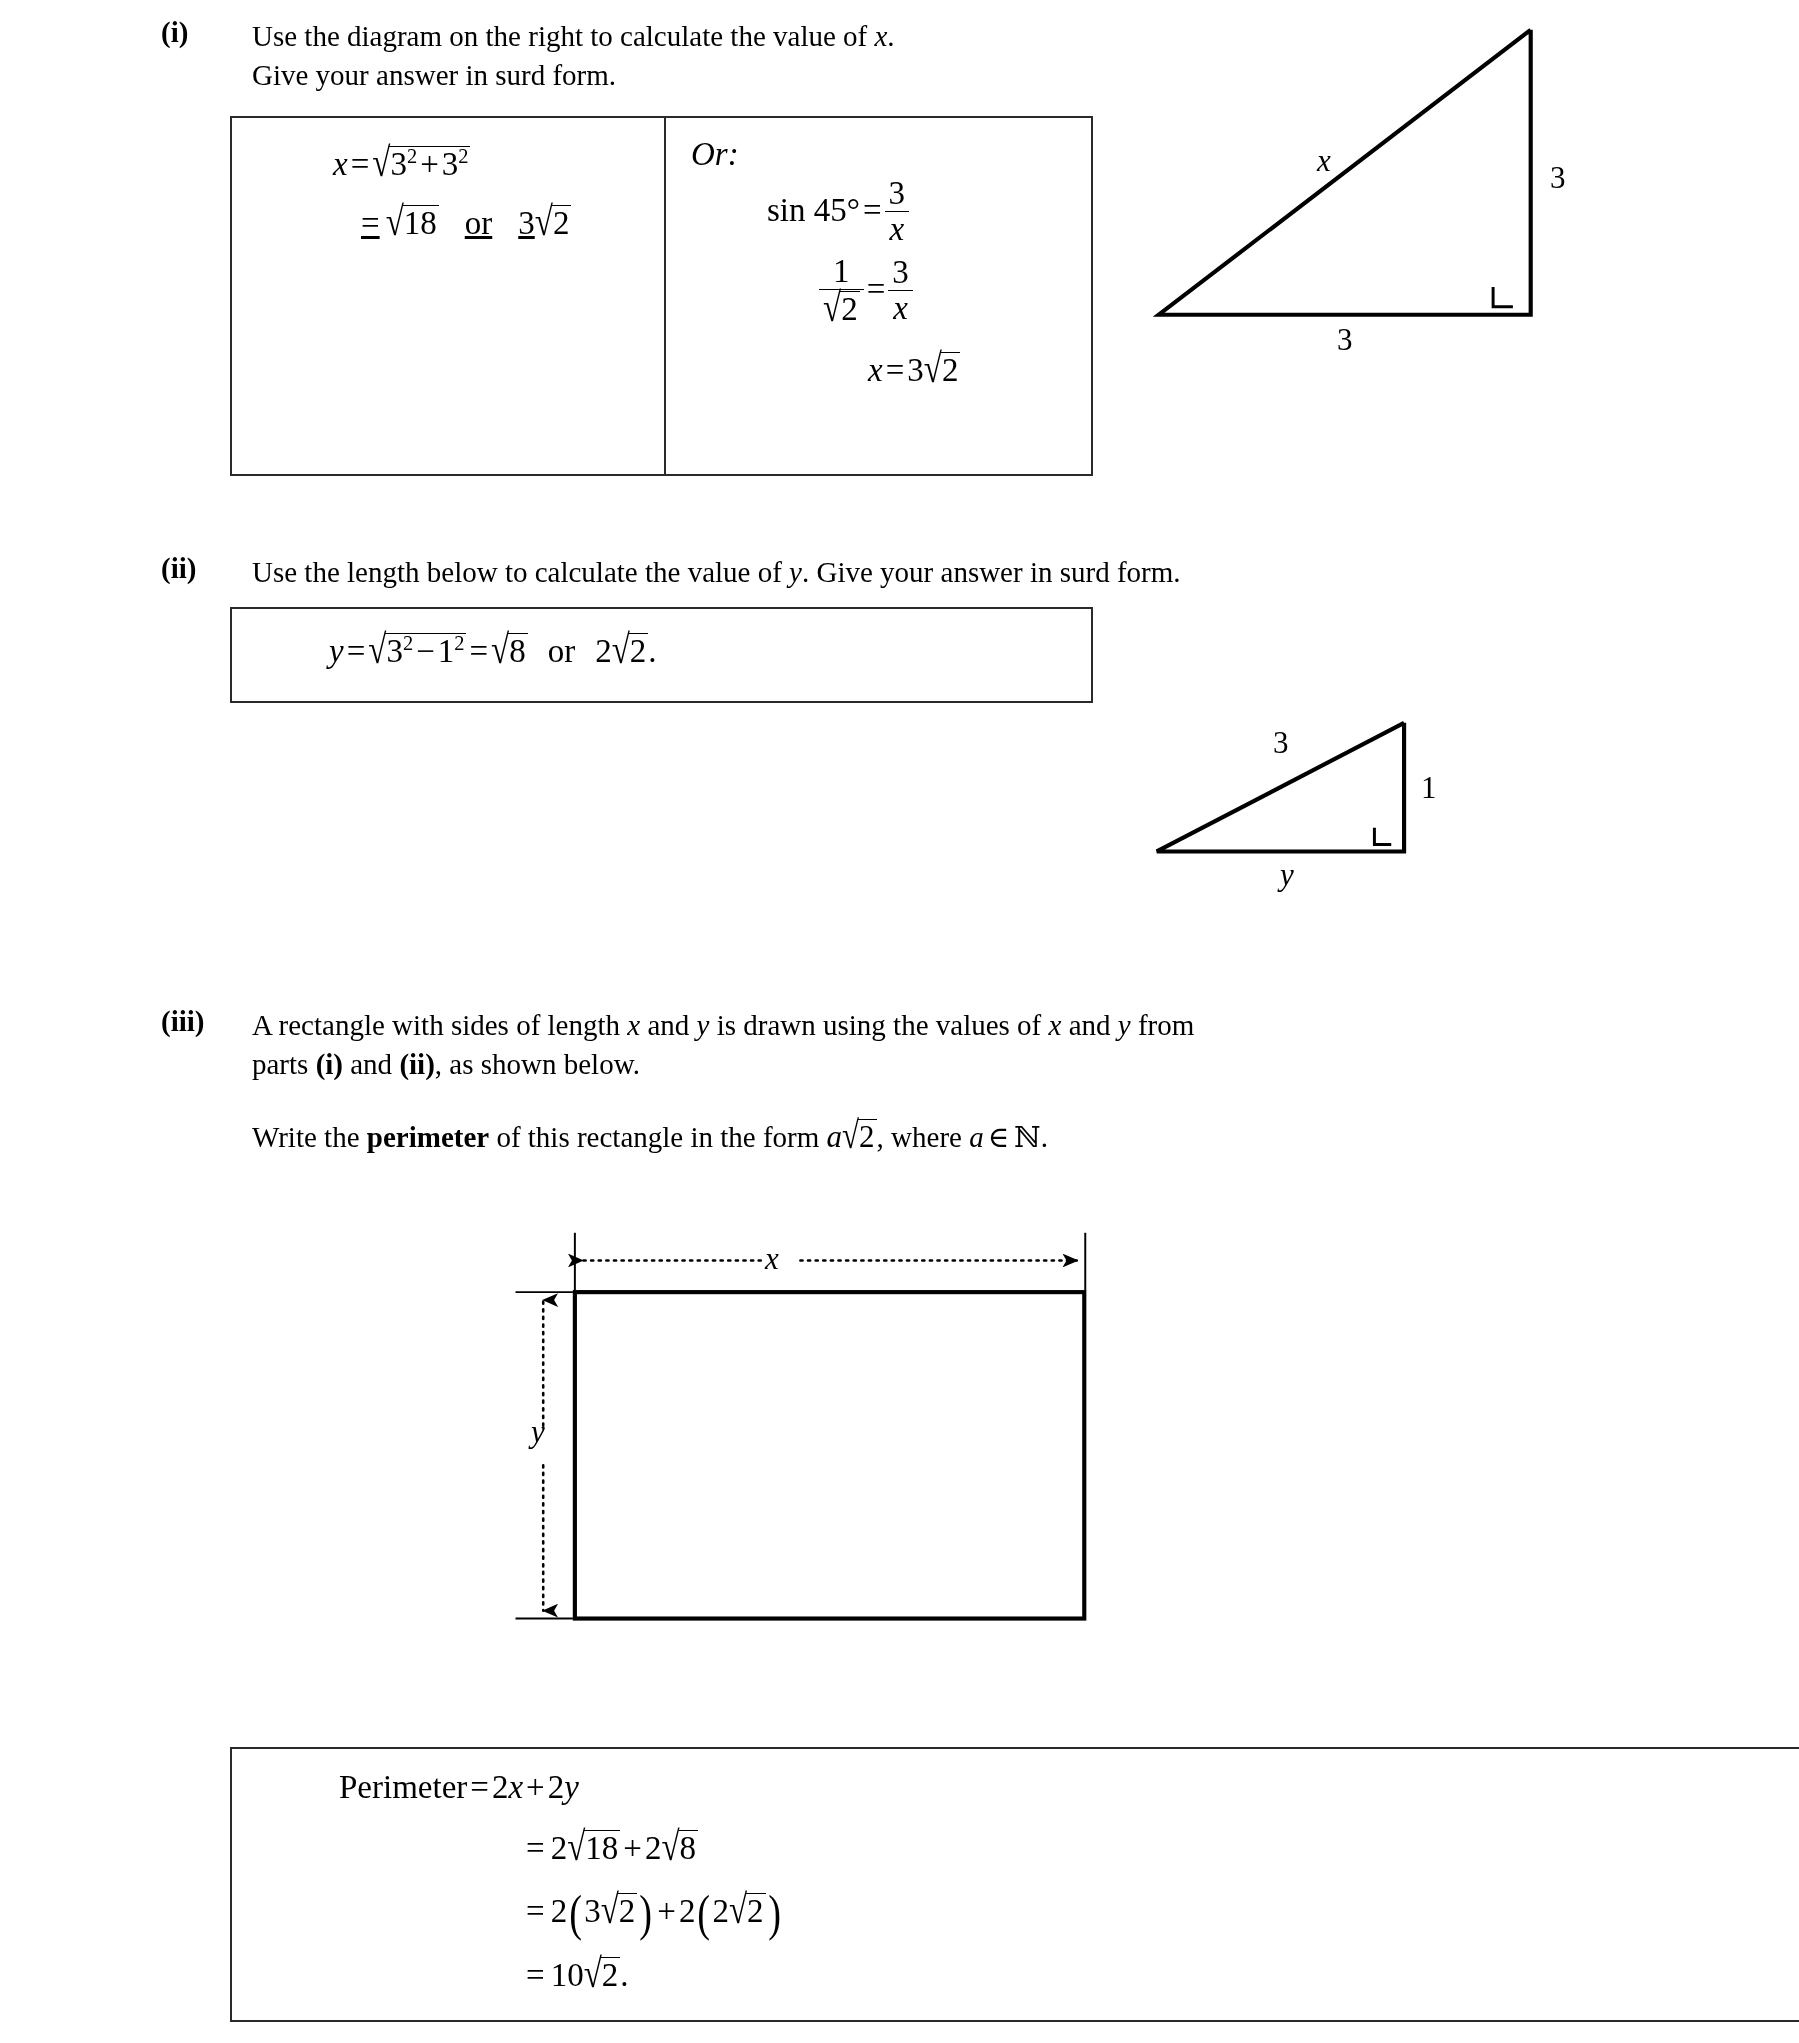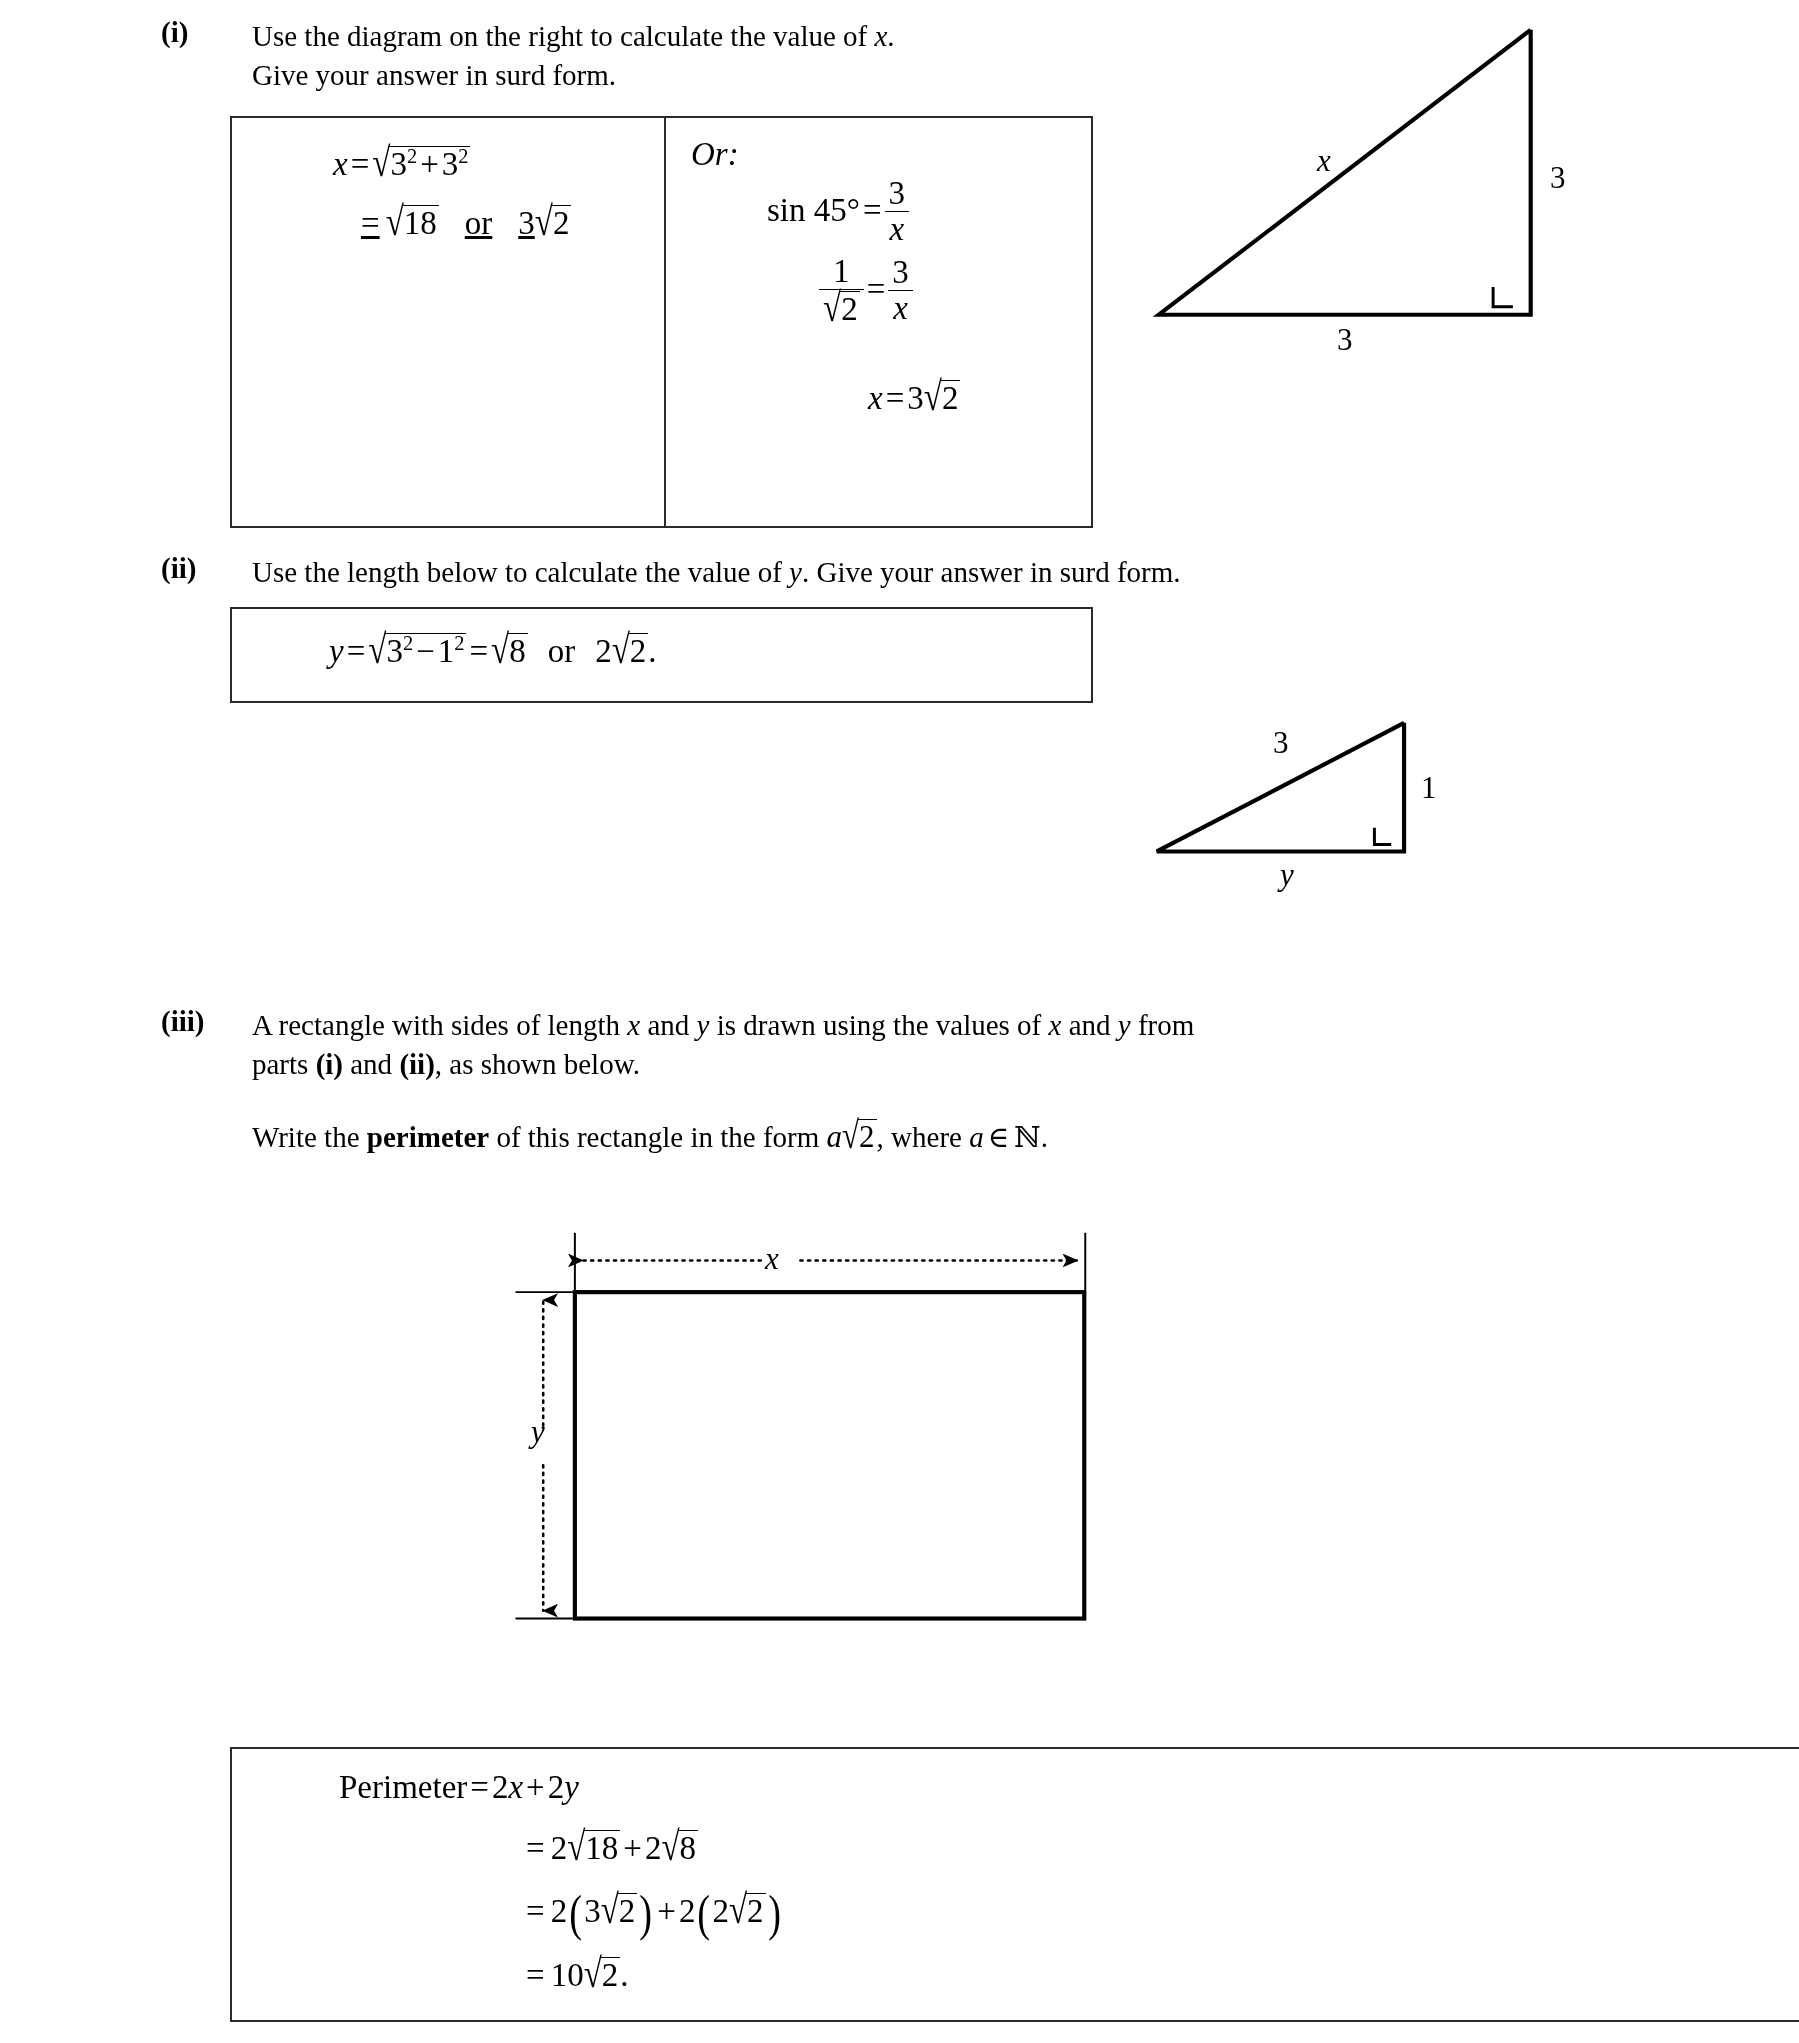--- a/index.html
+++ b/index.html
@@ -115,42 +115,42 @@
 </head>
 <body>
 
 <div class="abs qlabel" style="left:161px; top:18px;">(i)</div>
 
 <div class="abs qtext" style="left:252px; top:16px;">
   <span>Use the diagram on the right to calculate the value of </span><i class="var">x</i><span>.</span>
 </div>
 <div class="abs qtext" style="left:252px; top:55px;">Give your answer in surd form.</div>
 
-<div class="abs ansbox" style="left:230px; top:116px; width:863px; height:412px;">
+<div class="abs ansbox" style="left:230px; top:116px; width:863px; height:360px;">
   <div class="vdiv" style="left:432px;"></div>
 
   <div class="abs math" style="left:101px; top:28px;">
     <span class="it">x</span><span class="opsp">=</span><span class="rad"><span class="sign">√</span><span class="body"><span>3</span><span class="sup">2</span><span class="opsp">+</span><span>3</span><span class="sup">2</span></span></span>
   </div>
 
   <div class="abs math" style="left:129px; top:87px;text-decoration:underline;">
     <span>=</span><span style="display:inline-block;width:6px;"></span><span class="rad"><span class="sign">√</span><span class="body">18</span></span><span style="display:inline-block;width:26px;"></span><span class="up">or</span><span style="display:inline-block;width:26px;"></span><span>3</span><span class="rad"><span class="sign">√</span><span class="body">2</span></span>
   </div>
 
   <div class="abs math" style="left:459px; top:20px; font-style:italic; font-size:33px;">Or:</div>
 
   <div class="abs math" style="left:535px; top:61px;">
     <span class="up">sin 45</span><span>°</span><span class="opsp">=</span><span class="frac"><span class="num">3</span><span class="den it">x</span></span>
   </div>
 
   <div class="abs math" style="left:587px; top:139px;">
     <span class="frac"><span class="num">1</span><span class="den"><span class="rad"><span class="sign">√</span><span class="body">2</span></span></span></span><span class="opsp">=</span><span class="frac"><span class="num">3</span><span class="den it">x</span></span>
   </div>
 
-  <div class="abs math" style="left:636px; top:234px;margin-top:28px;">
+  <div class="abs math" style="left:636px; top:234px;">
     <span class="it">x</span><span class="opsp">=</span><span>3</span><span class="rad"><span class="sign">√</span><span class="body">2</span></span>
   </div>
 </div>
 
 <div class="abs" style="left:1139px; top:0px; width:455px; height:396px;">
   <svg width="455" height="396" viewBox="0 0 460 400">
     <polyline points="396,30 396,318 20,318 396,30" fill="none" stroke="#000" stroke-width="4.2" stroke-linejoin="miter"></polyline>
 
     <polyline points="358,290 358,310 378,310" fill="none" stroke="#000" stroke-width="3"></polyline>
   </svg>

